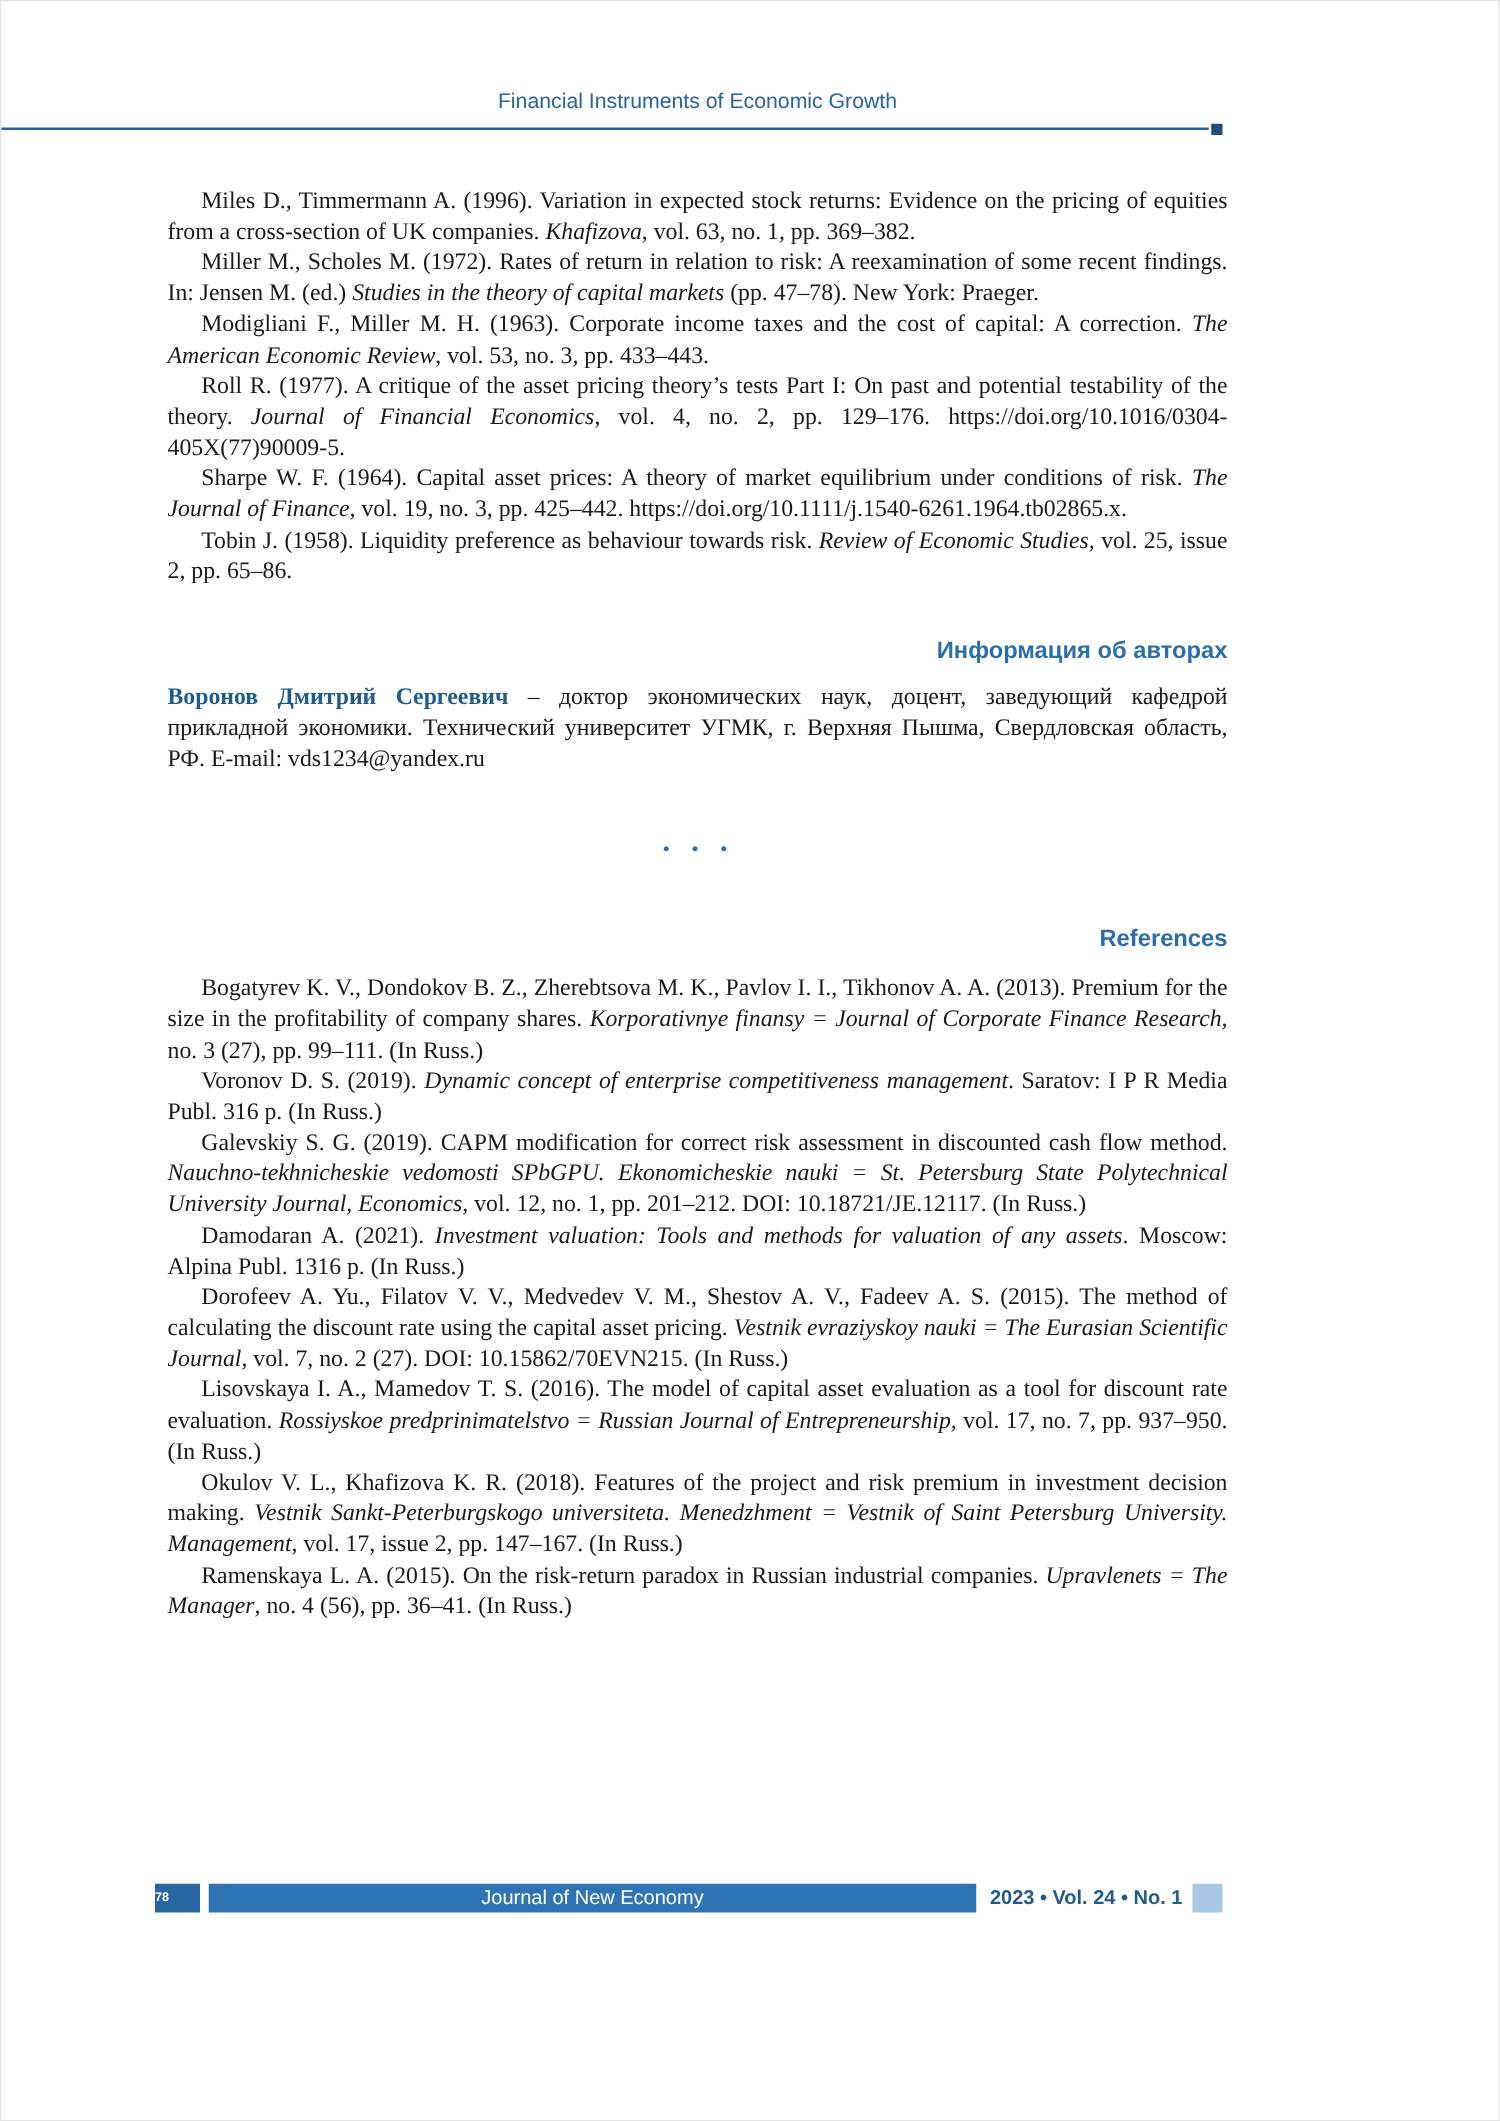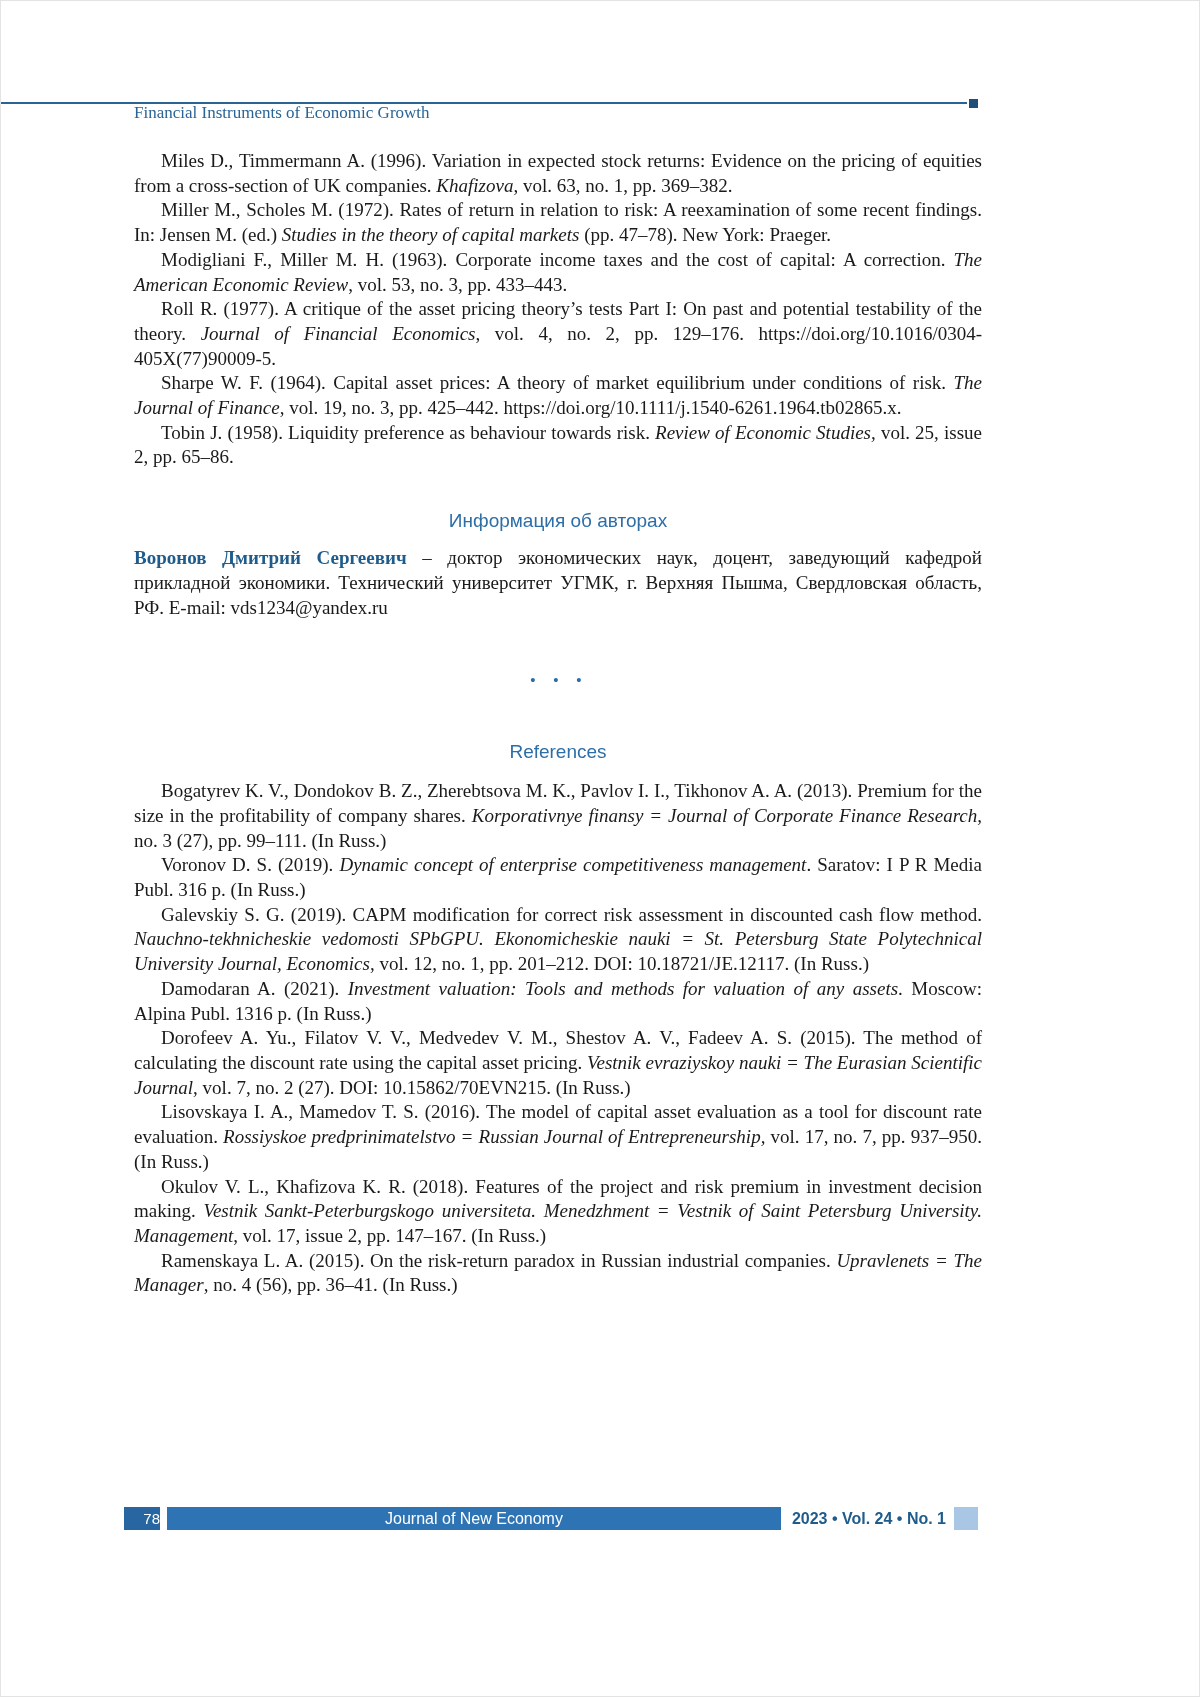--- a/index.html
+++ b/index.html
@@ -11,64 +11,64 @@
     background: #ffffff;
     border: 1px solid #e3e3e3;
     font-family: "Liberation Serif", serif;
     color: var(--text, #1A1A1A);
     overflow: hidden;
   }
   
   .running-title {
     position: absolute;
     top: 70px; left: 133px; width: 848px;
-    font-family: Liberation Serif, serif;
+    text-align: center;
+    font-family: Liberation Sans, sans-serif;
     font-size: 17px;
     color: var(--accent, #2A6496);
-    margin-top: 32px;
   }
   .header-rule { position: absolute; top: 97px; left: 0; width: 977px; height: 10px; }
   .rule-line { position: absolute; top: 4px; left: 0; width: 966px; height: 2px; background: var(--accent, #2A6496); }
   .rule-square { position: absolute; top: 1px; right: 0; width: 9px; height: 9px; background: var(--dark_square, #1F4E79); }
   
   .content { position: absolute; left: 133px; top: 148px; width: 848px; }
   p.ref, p.author {
     font-size: 19px;
     line-height: 24.7px;
     text-align: justify;
   }
   p.ref { text-indent: 27px; }
   p.author { text-indent: 0; }
   span.it { font-style: italic; }
   span.bd { font-weight: bold; }
   span.nm { color: var(--name, #1F5C8B); }
   .section-heading {
     font-family: "Liberation Sans", sans-serif;
     font-size: 19px;
-    font-weight: normal;
+    font-weight: bold;
     color: var(--heading, #2D6EA6);
-    text-align: center;
+    text-align: right;
   }
   .heading-authors { margin-top: 40px; margin-bottom: 14px; }
   .heading-references { margin-top: 52px; margin-bottom: 16px; }
   .dots {
     margin-top: 52px;
     text-align: center;
     font-size: 15px;
     font-weight: bold;
     color: var(--heading, #2D6EA6);
     letter-spacing: 4px;
     word-spacing: 6px;
   }
   
   .page-footer { position: absolute; left: 0; top: 1506px; width: 1200px; height: 24px; font-family: "Liberation Sans", sans-serif; }
   .page-number {
     position: absolute; left: 123px; top: 0; width: 36px; height: 23px;
     background: var(--pagenum_bg, #2766A0);
-    color: #ffffff; font-size: 15px; line-height: 23px; text-align: right;
+    color: #ffffff; font-size: 10px; line-height: 23px; text-align: left; font-weight: bold;
   }
   .footer-bar {
     position: absolute; left: 166px; top: 0; width: 614px; height: 23px;
     background: var(--bar, #2E74B5);
     color: #ffffff; font-size: 16px; line-height: 23px; text-align: center;
   }
   .footer-issue {
     position: absolute; left: 778px; top: 0; width: 167px; height: 23px;
     color: var(--name, #1F5C8B); font-size: 16px; line-height: 23px;
     font-weight: bold; text-align: right;

